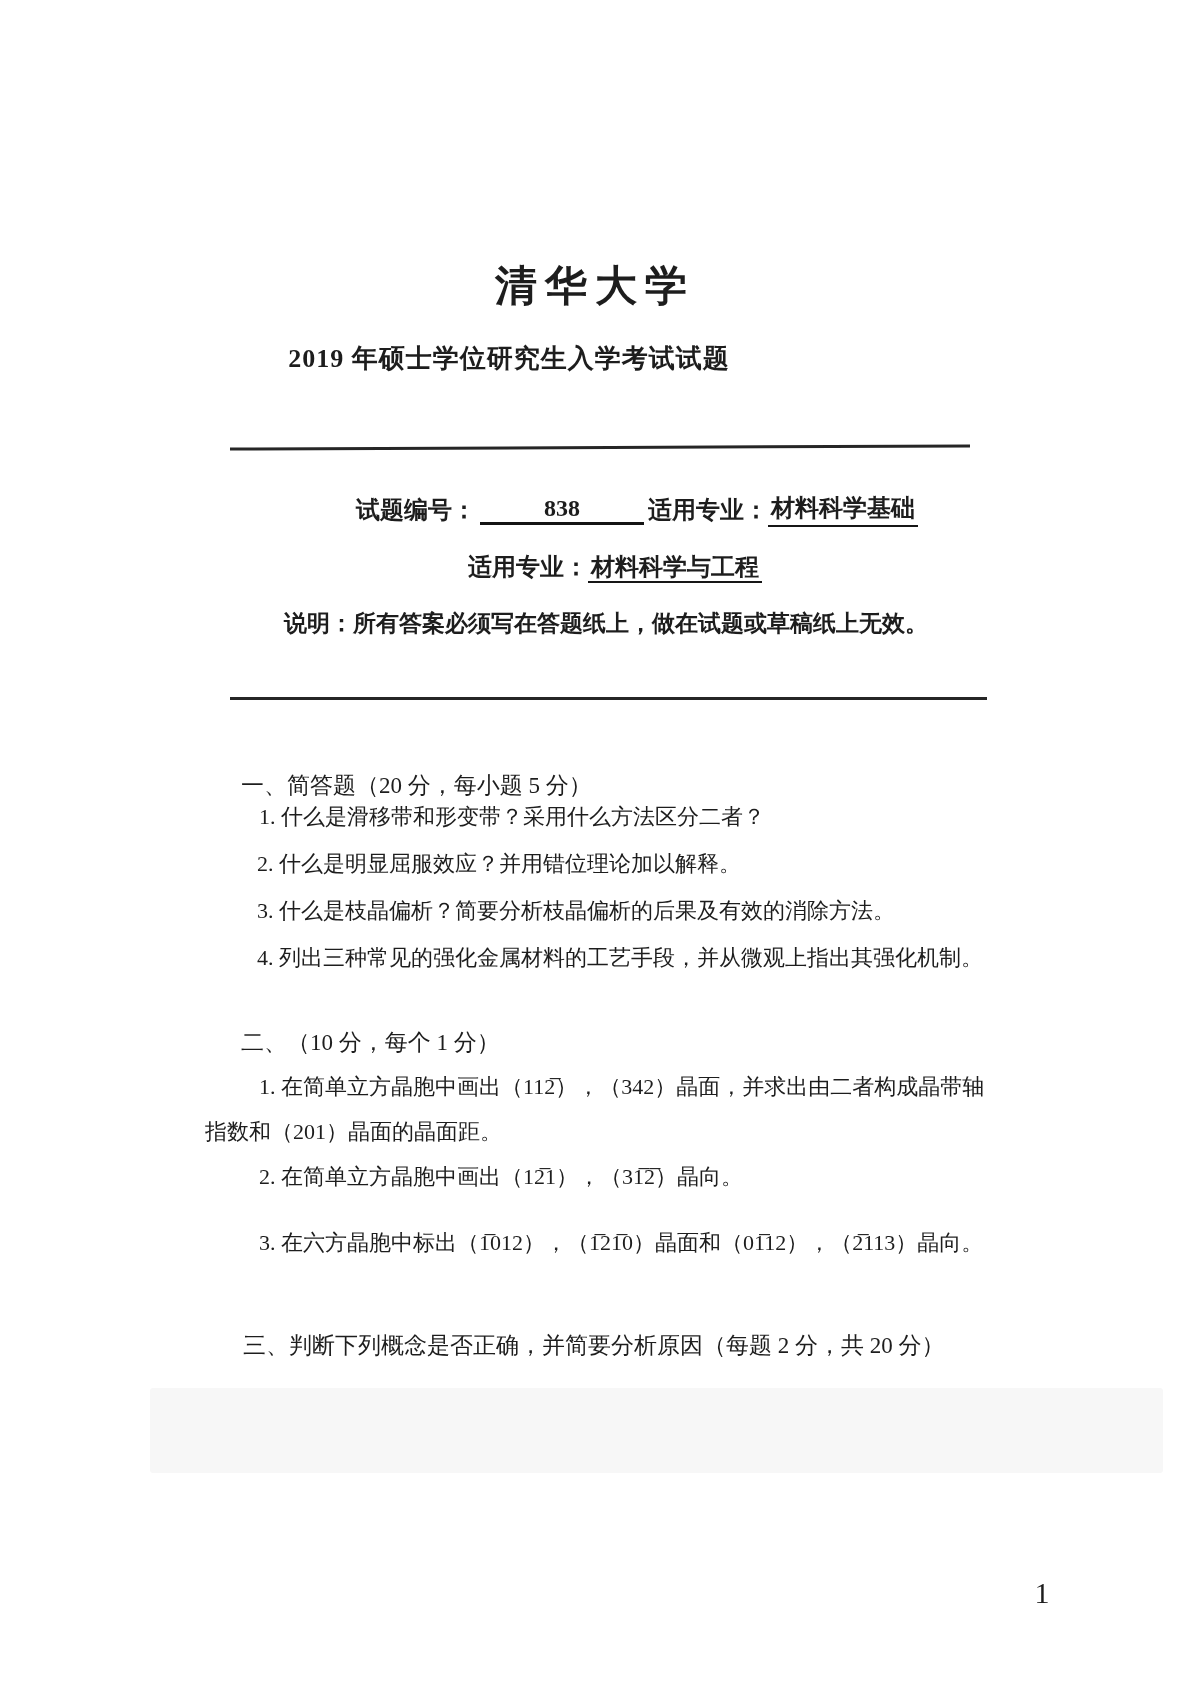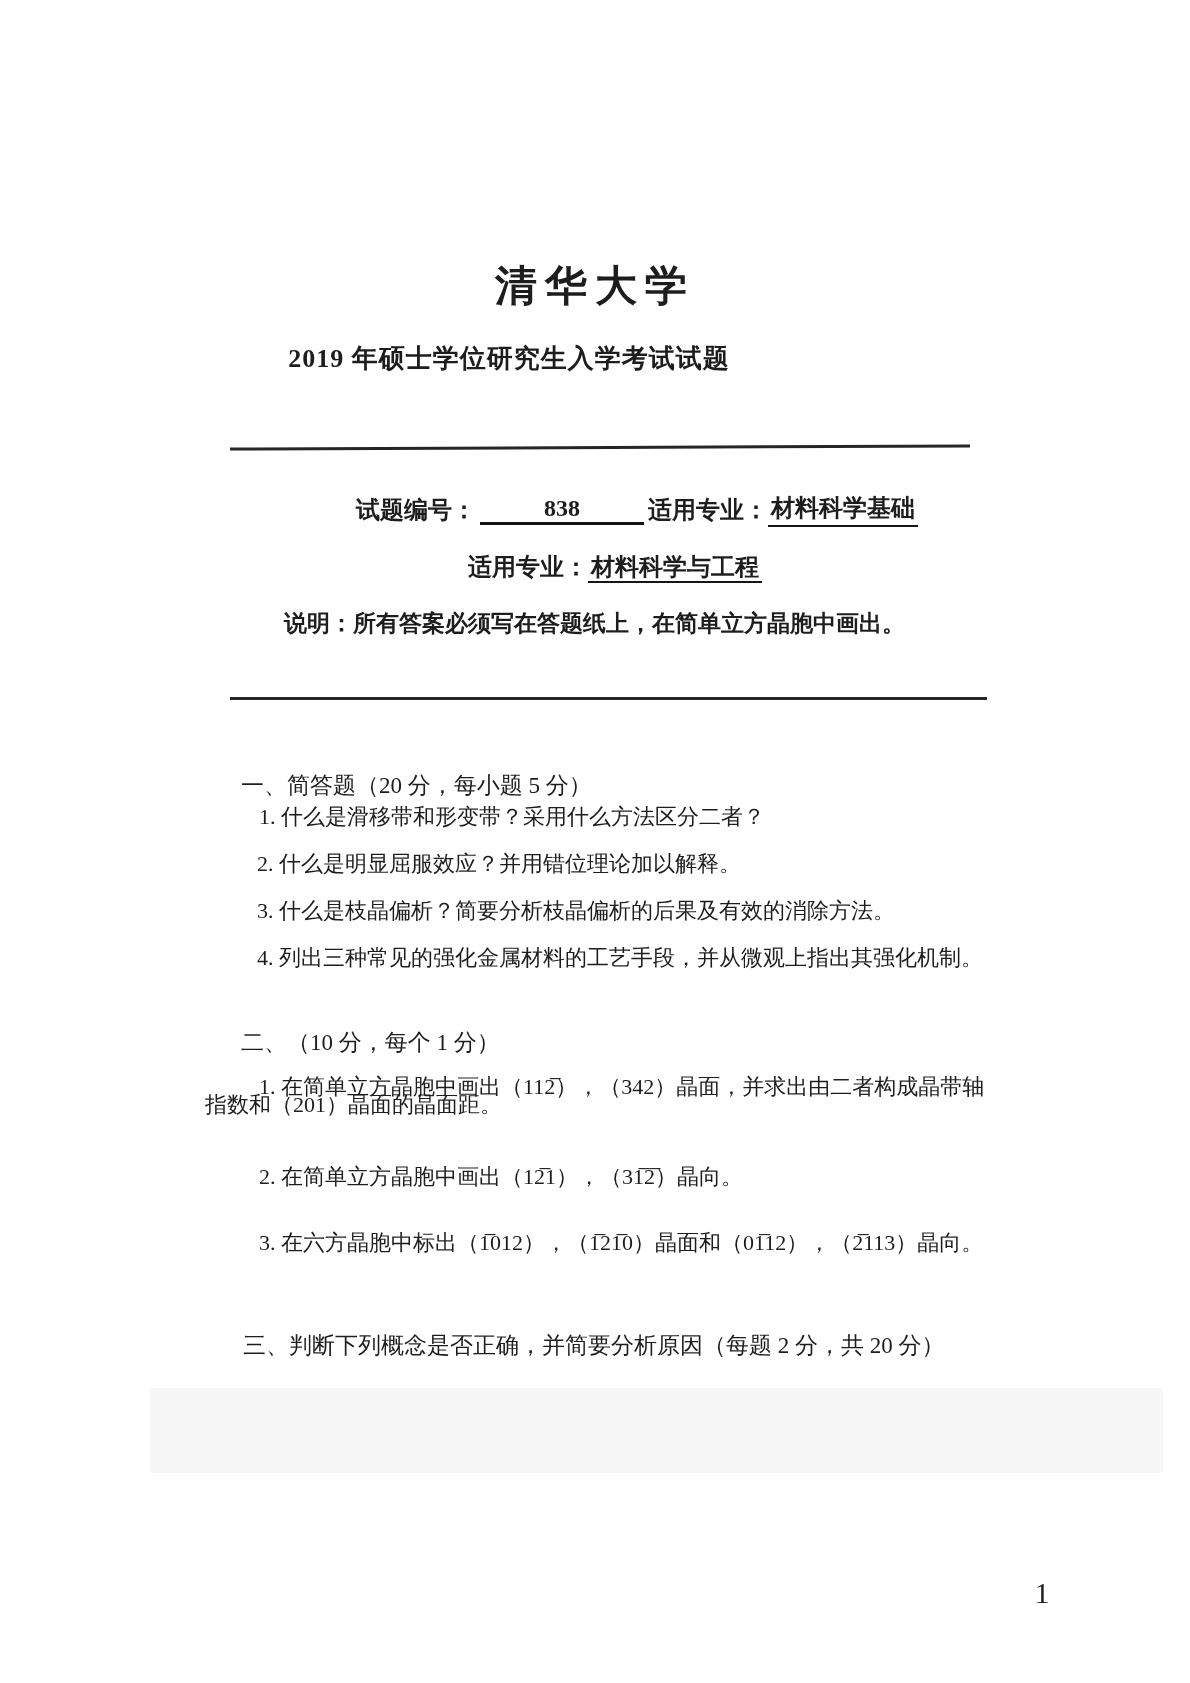--- a/index.html
+++ b/index.html
@@ -90,35 +90,35 @@
   <span>试题编号：</span>
   <span class="blank-line">838</span>
   <span>适用专业：</span>
   <span class="u">材料科学基础</span>
 </div>
 
 <div class="abs major-row center">
   <span>适用专业：</span><span class="u">材料科学与工程</span>
 </div>
 
-<div class="abs instructions">说明：所有答案必须写在答题纸上，在简单立方晶胞中画出。</div>
+<div class="abs instructions">说明：所有答案必须写在答题纸上，做在试题或草稿纸上无效。</div>
 
 <div class="abs rule" style="left:230px; top:697px; width:757px;"></div>
 
 <div class="abs sec-heading" style="left:241px; top:770px;">一、简答题（20 分，每小题 5 分）</div>
 
 <div class="abs q-item" style="left:259px; top:802px;">1. 什么是滑移带和形变带？采用什么方法区分二者？</div>
 <div class="abs q-item" style="left:257px; top:849px;">2. 什么是明显屈服效应？并用错位理论加以解释。</div>
 <div class="abs q-item" style="left:257px; top:896px;">3. 什么是枝晶偏析？简要分析枝晶偏析的后果及有效的消除方法。</div>
 <div class="abs q-item" style="left:257px; top:943px;">4. 列出三种常见的强化金属材料的工艺手段，并从微观上指出其强化机制。</div>
 
 <div class="abs sec-heading" style="left:241px; top:1027px;">二、（10 分，每个 1 分）</div>
 
 <div class="abs q-item" style="left:259px; top:1072px;">1. 在简单立方晶胞中画出（112̅），（342）晶面，并求出由二者构成晶带轴</div>
-<div class="abs q-item" style="left:205px; top:1090px;">指数和（201）晶面的晶面距。</div>
+<div class="abs q-item" style="left:205px; top:1117px;">指数和（201）晶面的晶面距。</div>
 <div class="abs q-item" style="left:259px; top:1162px;">2. 在简单立方晶胞中画出（12̅1），（31̅2̅）晶向。</div>
 <div class="abs q-item" style="left:259px; top:1228px;">3. 在六方晶胞中标出（1̅012），（1̅21̅0）晶面和（01̅12），（2̅113）晶向。</div>
 
 <div class="abs sec-heading" style="left:243px; top:1330px;">三、判断下列概念是否正确，并简要分析原因（每题 2 分，共 20 分）</div>
 
 <div class="abs scan-band"></div>
 
 <div class="abs page-num">1</div>
 
 </body></html>

